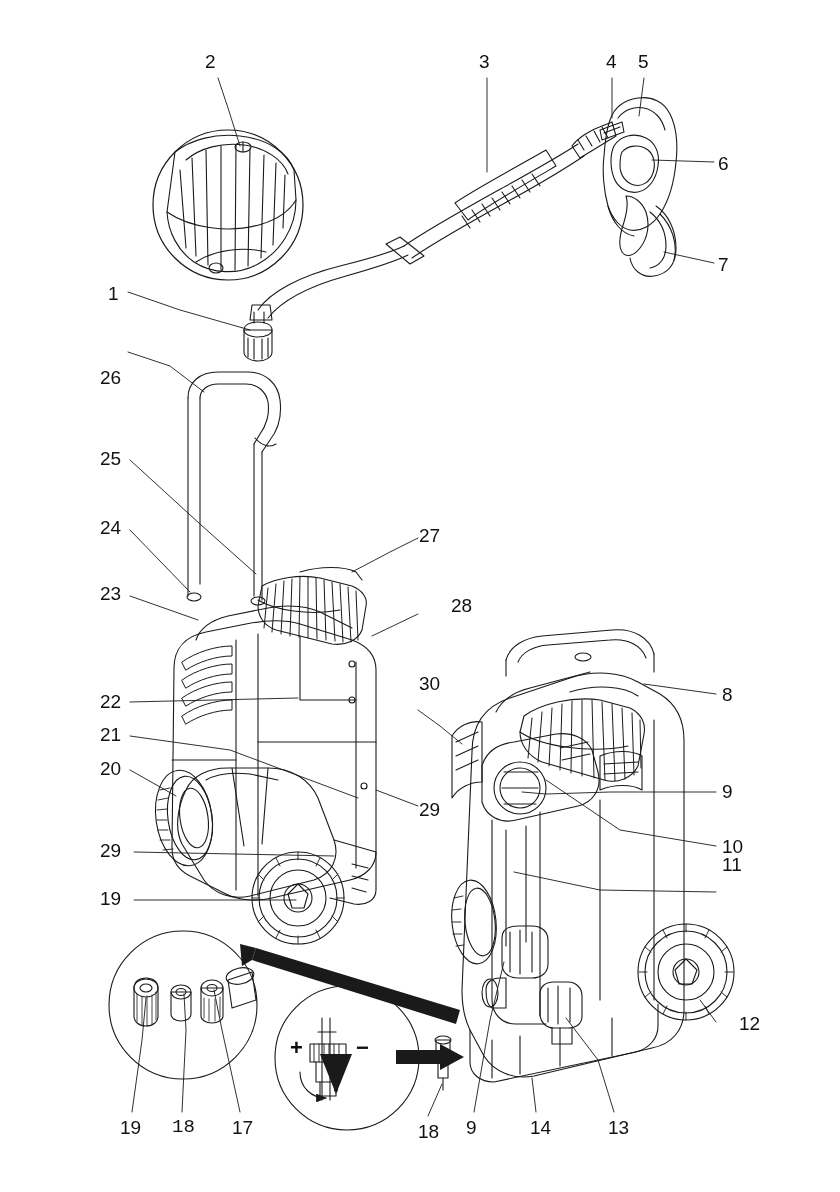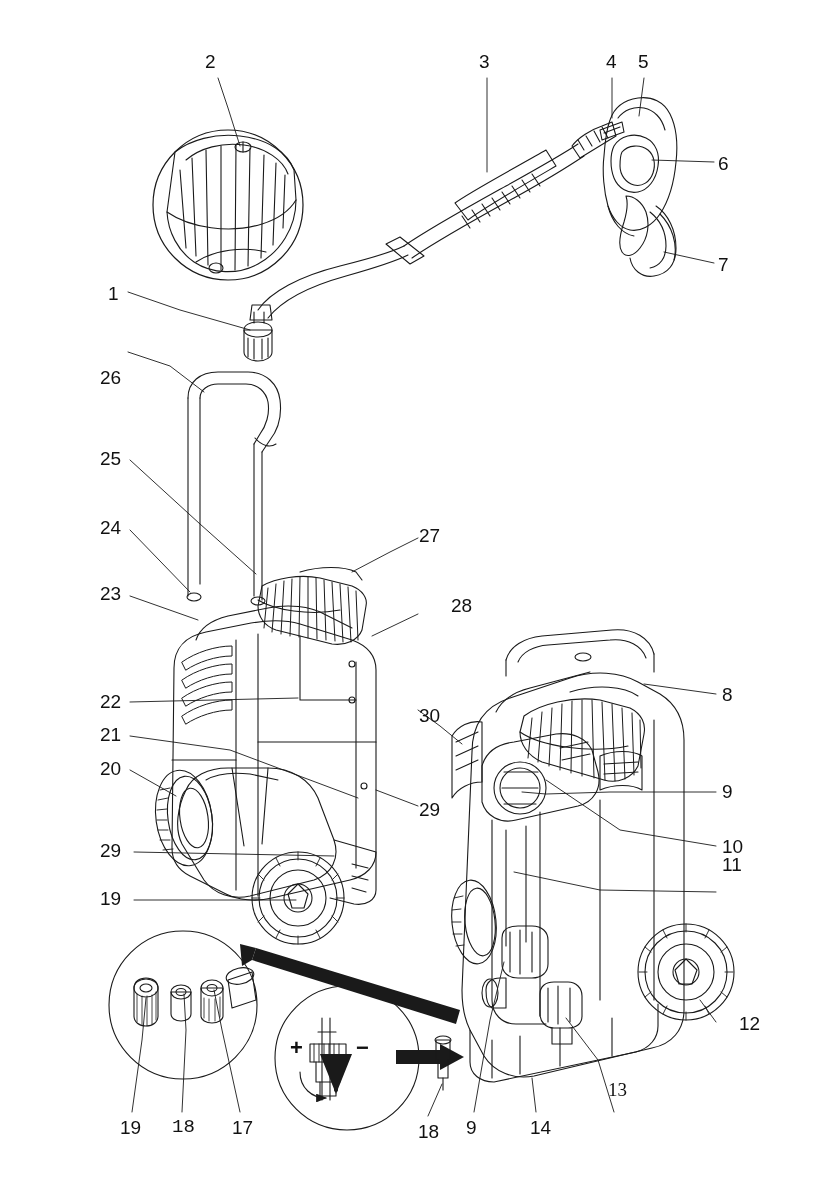--- a/index.html
+++ b/index.html
@@ -384,28 +384,28 @@
   <div class="callout" style="left:100px;  top:449px;">25</div>
   <div class="callout" style="left:100px;  top:518px;">24</div>
   <div class="callout" style="left:100px;  top:584px;">23</div>
   <div class="callout" style="left:100px;  top:692px;">22</div>
   <div class="callout" style="left:100px;  top:725px;">21</div>
   <div class="callout" style="left:100px;  top:759px;">20</div>
   <div class="callout" style="left:100px;  top:841px;">29</div>
   <div class="callout" style="left:100px;  top:889px;">19</div>
   <div class="callout" style="left:419px;  top:526px;">27</div>
   <div class="callout" style="left:419px;  top:596px;margin-left:32px;">28</div>
-  <div class="callout" style="left:419px;  top:706px;">30</div>
+  <div class="callout" style="left:419px;  top:674px;">30</div>
   <div class="callout" style="left:419px;  top:800px;">29</div>
   <div class="callout" style="left:722px;  top:685px;">8</div>
   <div class="callout" style="left:722px;  top:782px;">9</div>
   <div class="callout" style="left:722px;  top:837px;">10</div>
   <div class="callout" style="left:722px;  top:855px;text-align:right;">11</div>
   <div class="callout" style="left:722px;  top:1014px;margin-left:17px;">12</div>
-  <div class="callout" style="left:608px;  top:1080px;font-family:Liberation Serif, serif;">13</div>
+  <div class="callout" style="left:608px;  top:1118px;">13</div>
   <div class="callout" style="left:530px;  top:1118px;">14</div>
   <div class="callout" style="left:466px;  top:1118px;">9</div>
   <div class="callout" style="left:418px;  top:1122px;">18</div>
   <div class="callout" style="left:232px;  top:1118px;">17</div>
   <div class="callout" style="left:172px;  top:1118px;font-family:Liberation Mono, monospace;">18</div>
   <div class="callout" style="left:120px;  top:1118px;">19</div>
 
   <div class="callout" style="left:290px; top:1038px; font-size:22px; font-weight:bold;">+</div>
   <div class="callout" style="left:356px; top:1038px; font-size:22px; font-weight:bold;">−</div>
 

